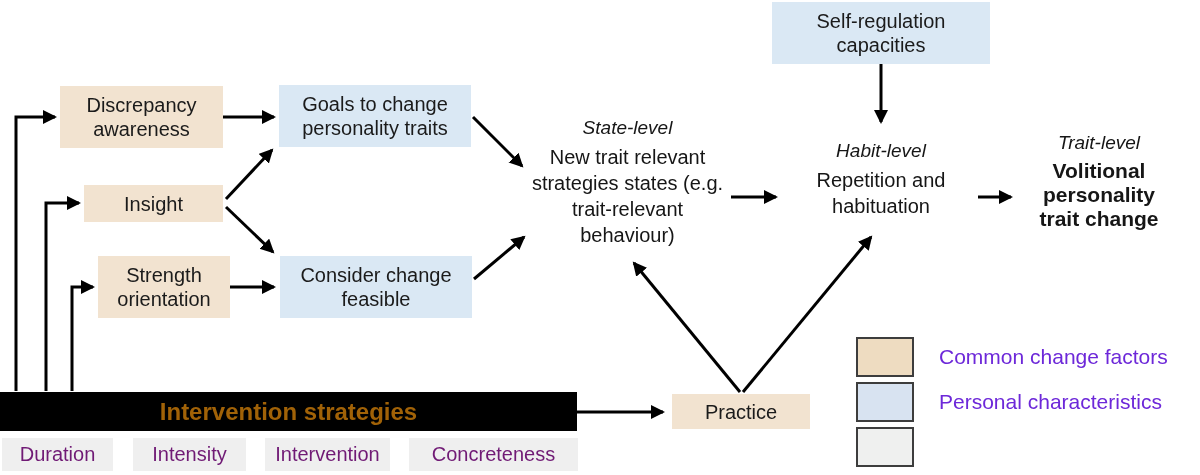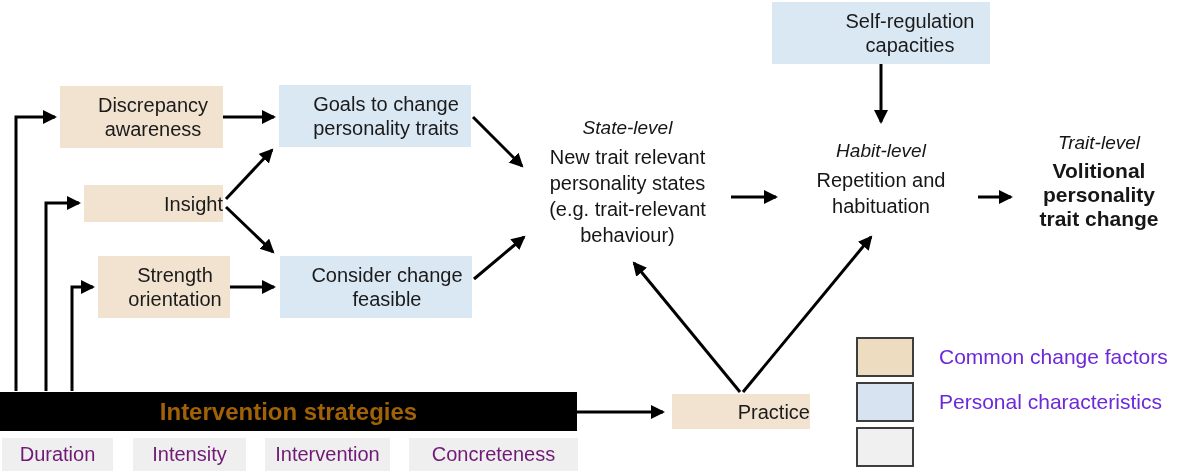--- a/index.html
+++ b/index.html
@@ -6,21 +6,21 @@
   #canvas{
     position:relative;
     width:1200px;height:475px;
     background:#ffffff;
     font-family:"Liberation Sans", sans-serif;
     color:#1b1b1b;
     overflow:hidden;
   }
   .abs{position:absolute;}
   .node{
-    display:flex;align-items:center;justify-content:flex-end;
+    display:flex;align-items:center;justify-content:center;
     text-align:center;
     font-size:20px;line-height:24px;
     color:#1b1b1b;
   }
   .tan{background:#f2e3d0;}
   .blue{background:#dae8f4;}
   .chip{
     background:#efefef;
     display:flex;align-items:center;justify-content:center;
     font-size:20px;color:#701a75;
@@ -101,21 +101,21 @@
   <div class="abs node blue" style="left:772px;top:2px;width:218px;height:62px;">
     <span style="width:160px;">Self-regulation capacities</span>
   </div>
 
   <div class="abs node tan" style="left:672px;top:394px;width:138px;height:35px;">
     <span>Practice</span>
   </div>
 
   <div class="abs stage" style="left:527px;top:117px;width:201px;">
     <div class="level">State-level</div>
-    <div class="body">New trait relevant personality states (e.g. trait-relevant behaviour)</div>
+    <div class="body">New trait relevant strategies states (e.g. trait-relevant behaviour)</div>
   </div>
 
   <div class="abs stage" style="left:795px;top:140px;width:172px;">
     <div class="level">Habit-level</div>
     <div class="body">Repetition and habituation</div>
   </div>
 
   <div class="abs stage" style="left:1028px;top:132px;width:142px;">
     <div class="level">Trait-level</div>
     <div class="body bold">Volitional personality trait change</div>

